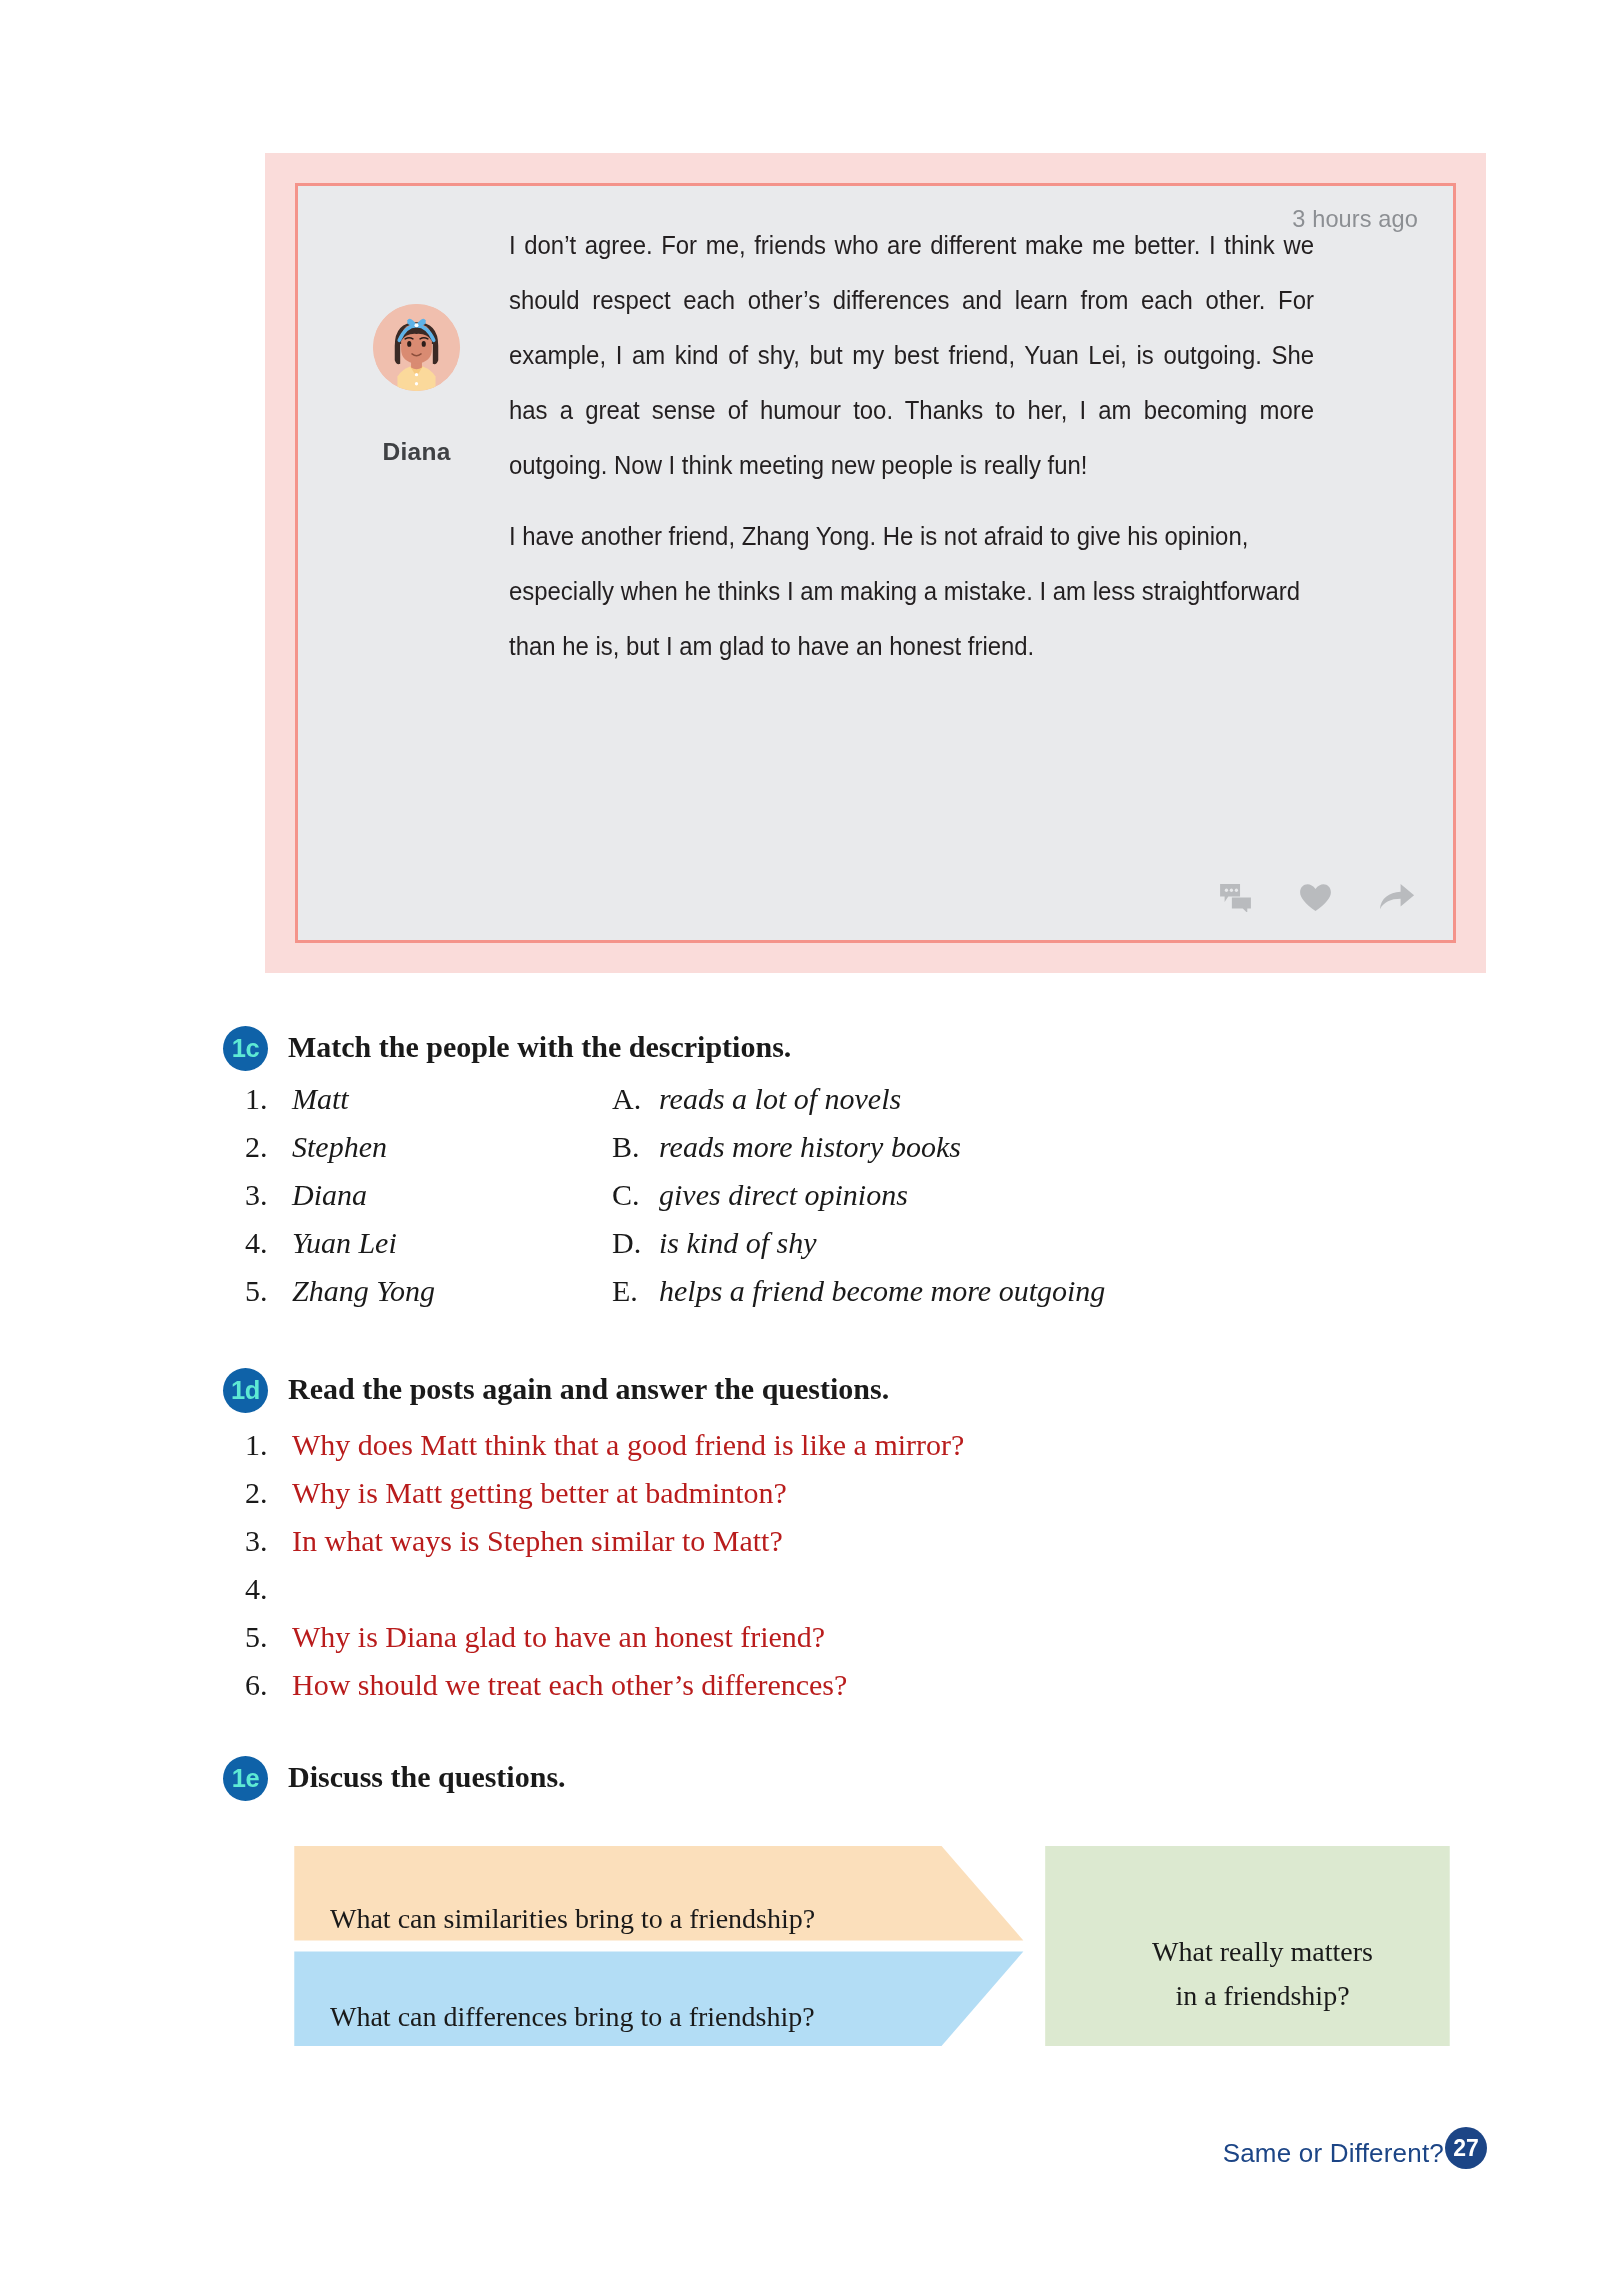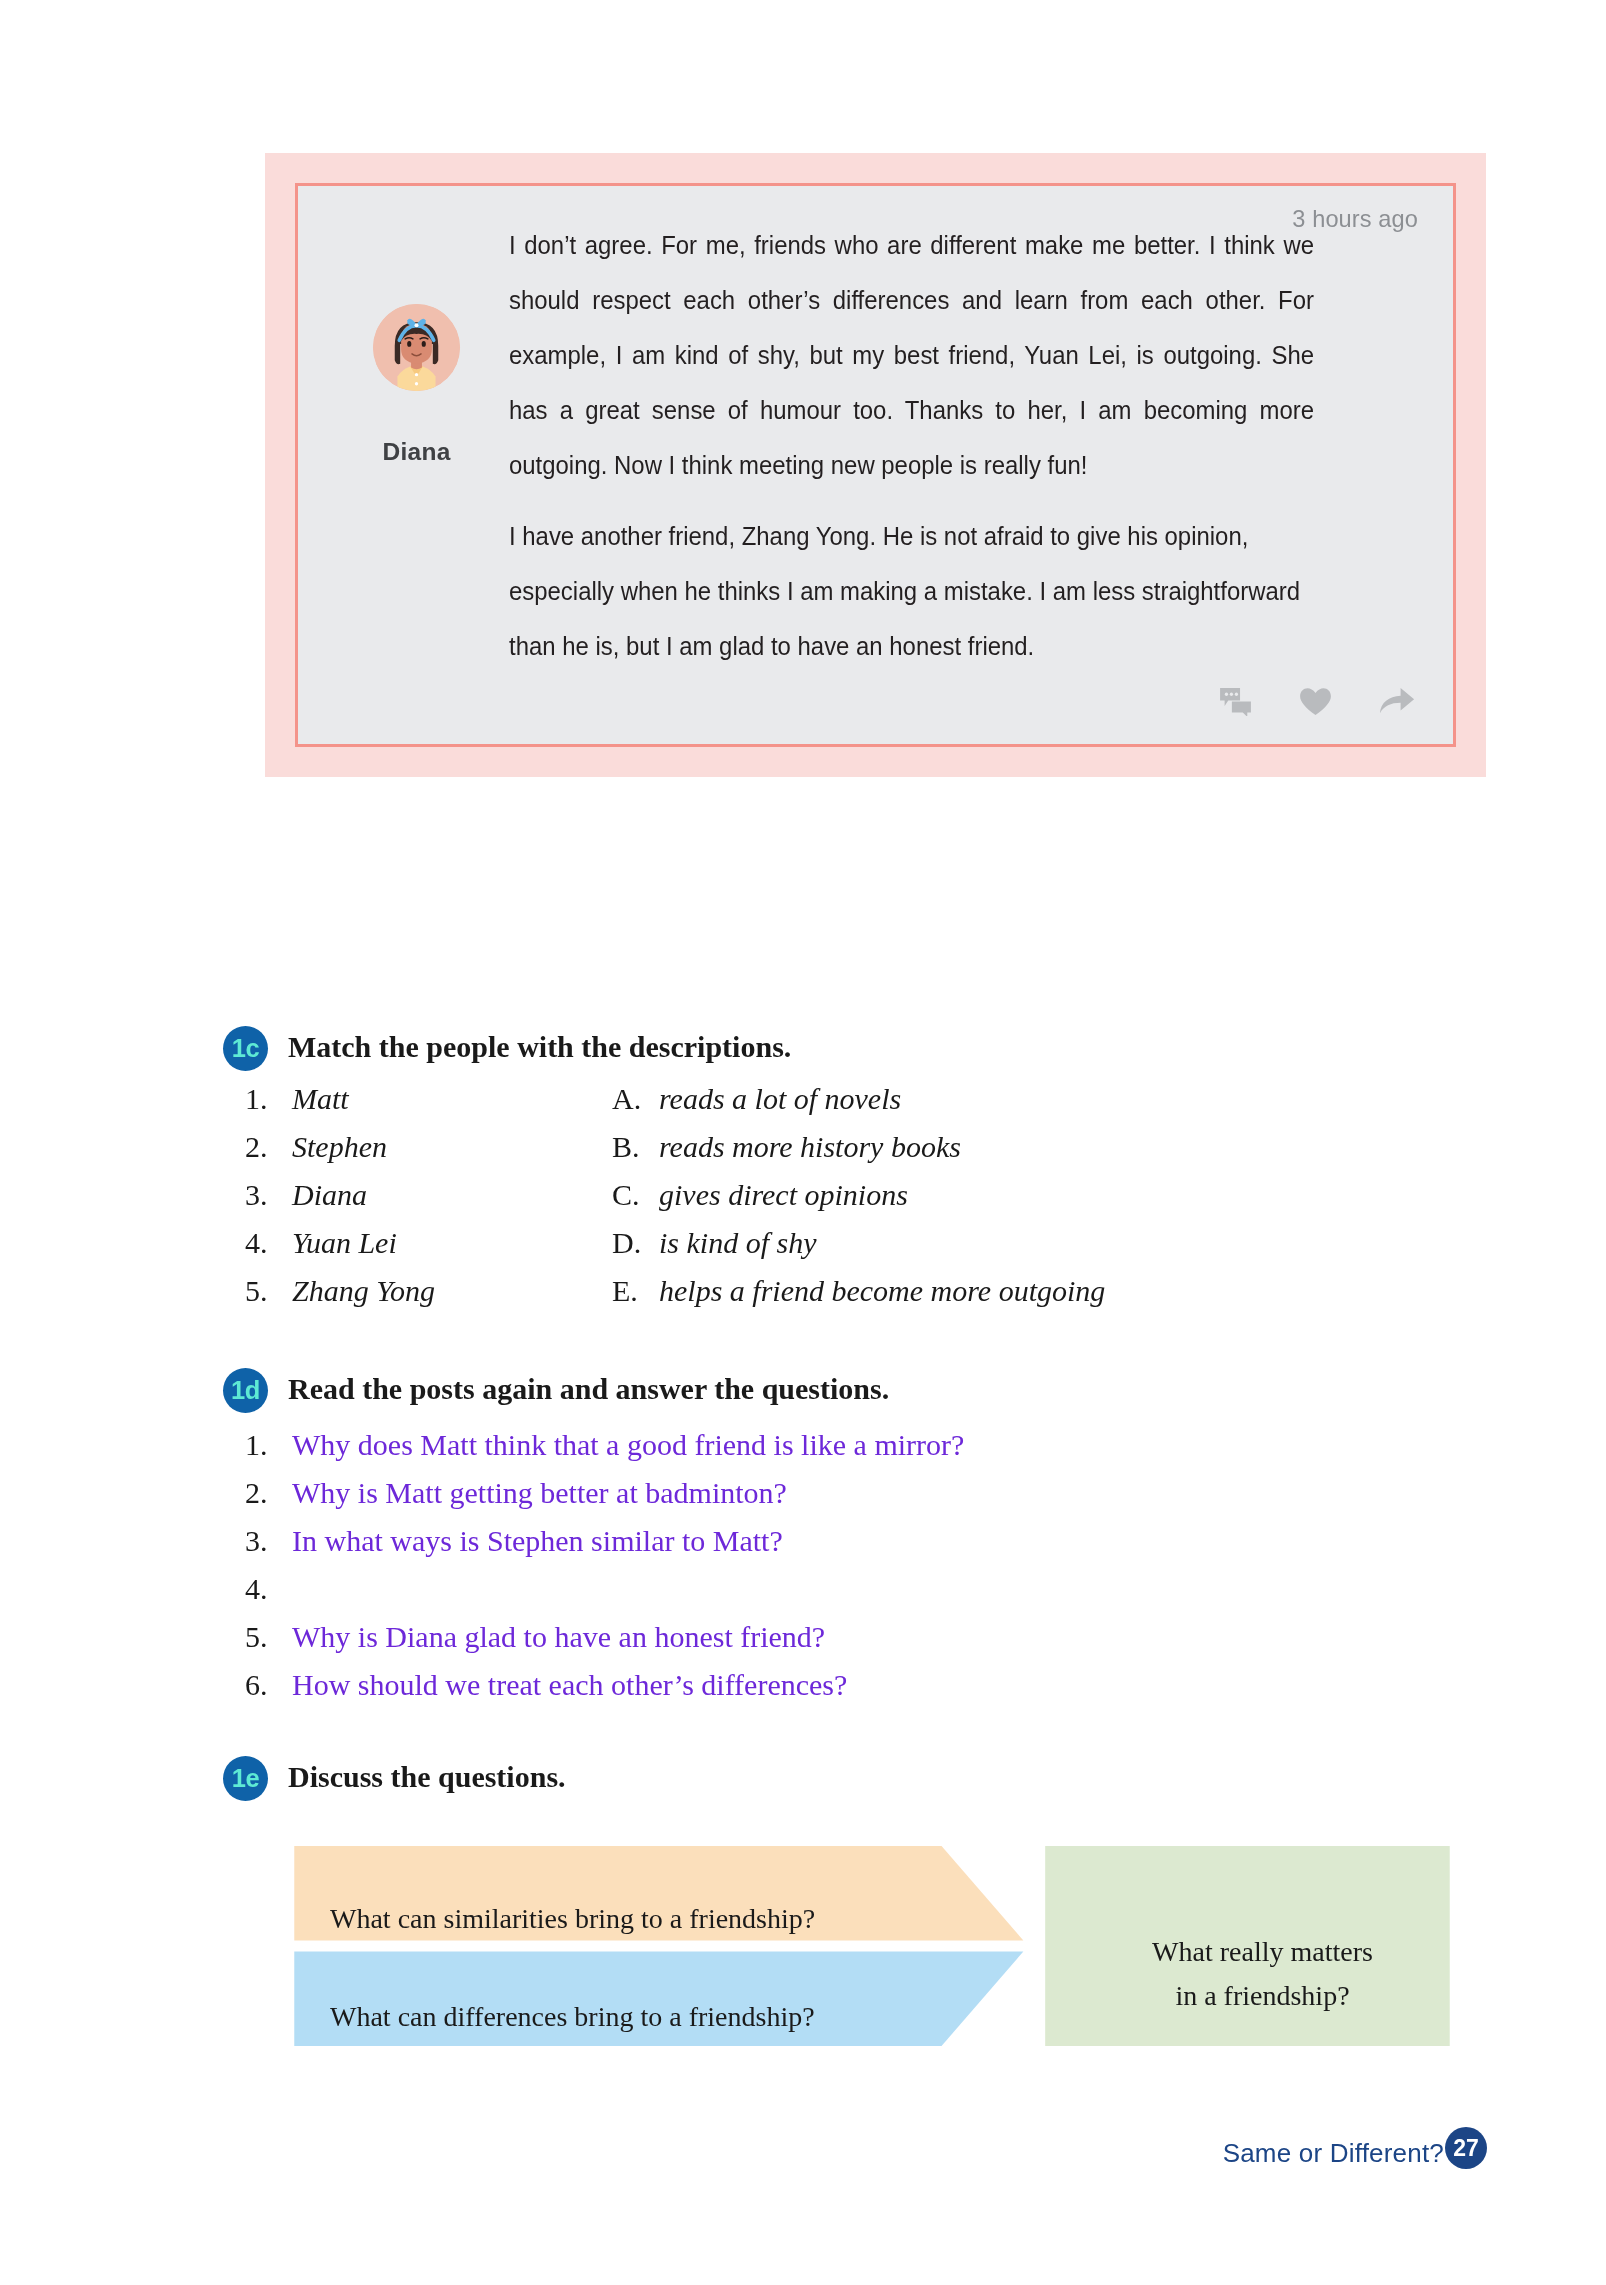--- a/index.html
+++ b/index.html
@@ -14,21 +14,21 @@
     font-family: "Liberation Serif", serif;
     overflow: hidden;
   }
 
   
   .post-frame {
     position: absolute;
     left: 265px;
     top: 153px;
     width: 1221px;
-    height: 624px;
+    height: 820px;
     background: #fadcda;
     box-sizing: border-box;
     text-decoration: underline;
   }
   .post-inner {
     position: absolute;
     left: 30px;
     top: 30px;
     right: 30px;
     bottom: 30px;
@@ -172,21 +172,21 @@
   }
   .q-marker {
     width: 47px;
     font-family: "Liberation Serif", serif;
     font-size: 30px;
     color: #1a1a1a;
   }
   .q-text {
     font-family: "Liberation Serif", serif;
     font-size: 30px;
-    color: #6d28d9;
+    color: #b91c1c;
     white-space: nowrap;
   }
 
   
   .arrow-diagram {
     position: absolute;
     left: 294px;
     top: 1846px;
     width: 1156px;
     height: 200px;

